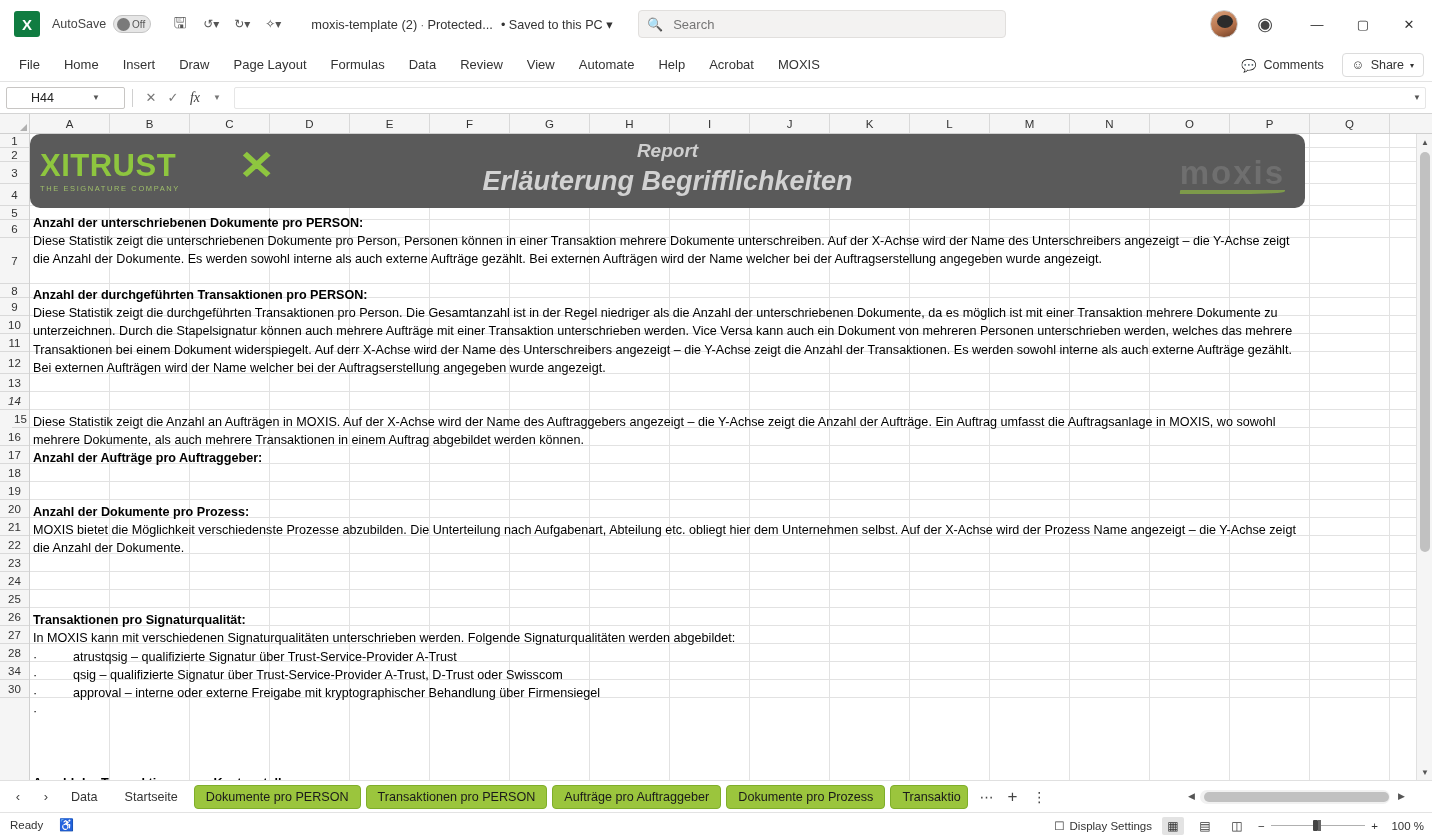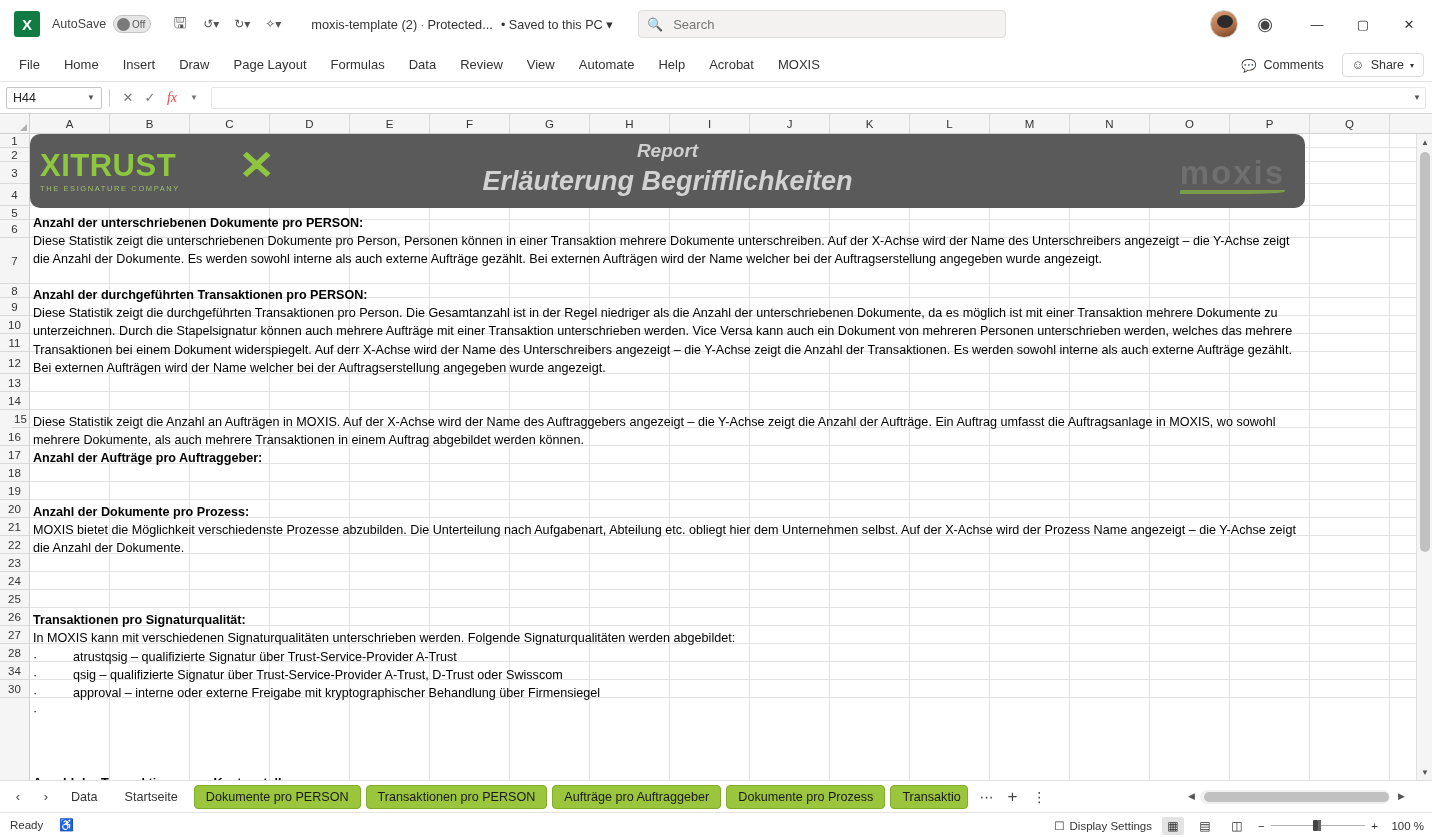--- a/index.html
+++ b/index.html
@@ -177,37 +177,37 @@
   
   .formulabar {
     height: 32px;
     display: flex; align-items: center;
     background: #ffffff;
     border-bottom: 1px solid #d4d4d4;
     padding: 0 6px;
     flex: none;
   }
   .namebox {
-    width: 96px; height: 22px;
+    width: 119px; height: 22px;
     border: 1px solid #c8c6c4;
     border-radius: 2px;
     display: flex; align-items: center;
-    padding: 0 6px;
+    padding: 0 24px;
     font-size: 12.5px; color: #222;
     background: #fff;
     justify-content: space-between;
   }
   .namebox .caret { font-size: 8px; color: #555; }
   .fb-sep { width: 1px; height: 18px; background: #d0d0d0; margin: 0 7px; }
   .fb-ico {
     width: 22px; height: 22px;
     display: flex; align-items: center; justify-content: center;
     color: #777; font-size: 13px;
   }
-  .fb-ico.fx { font-style: italic; font-family: "Liberation Serif", serif; color:#ef4444; font-size:14px;}
+  .fb-ico.fx { font-style: italic; font-family: "Liberation Serif", serif; color:#404040; font-size:14px;}
   .fb-input {
     flex: 1;
     height: 22px;
     border: 1px solid #e6e6e6;
     border-radius: 2px;
     margin-left: 6px;
     background: #fff;
     display: flex; align-items: center;
     padding: 0 6px;
     font-size: 12.5px;
@@ -627,21 +627,21 @@
           <div class="rowcell" style="height: 22px;">4</div>
           <div class="rowcell" style="height: 14px;">5</div>
           <div class="rowcell" style="height: 18px;">6</div>
           <div class="rowcell" style="height: 46px;">7</div>
           <div class="rowcell" style="height: 14px;">8</div>
           <div class="rowcell" style="height: 18px;">9</div>
           <div class="rowcell" style="height: 18px;">10</div>
           <div class="rowcell" style="height: 18px;">11</div>
           <div class="rowcell" style="height: 22px;">12</div>
           <div class="rowcell" style="height: 18px;">13</div>
-          <div class="rowcell" style="height: 18px;">14</div>
+          <div class="rowcell" style="height: 18px; font-style: italic;">14</div>
           <div class="rowcell" style="height: 18px; margin-left: 12px;">15</div>
           <div class="rowcell" style="height: 18px;">16</div>
           <div class="rowcell" style="height: 18px;">17</div>
           <div class="rowcell" style="height: 18px;">18</div>
           <div class="rowcell" style="height: 18px;">19</div>
           <div class="rowcell" style="height: 18px;">20</div>
           <div class="rowcell" style="height: 18px;">21</div>
           <div class="rowcell" style="height: 18px;">22</div>
           <div class="rowcell" style="height: 18px;">23</div>
           <div class="rowcell" style="height: 18px;">24</div>

